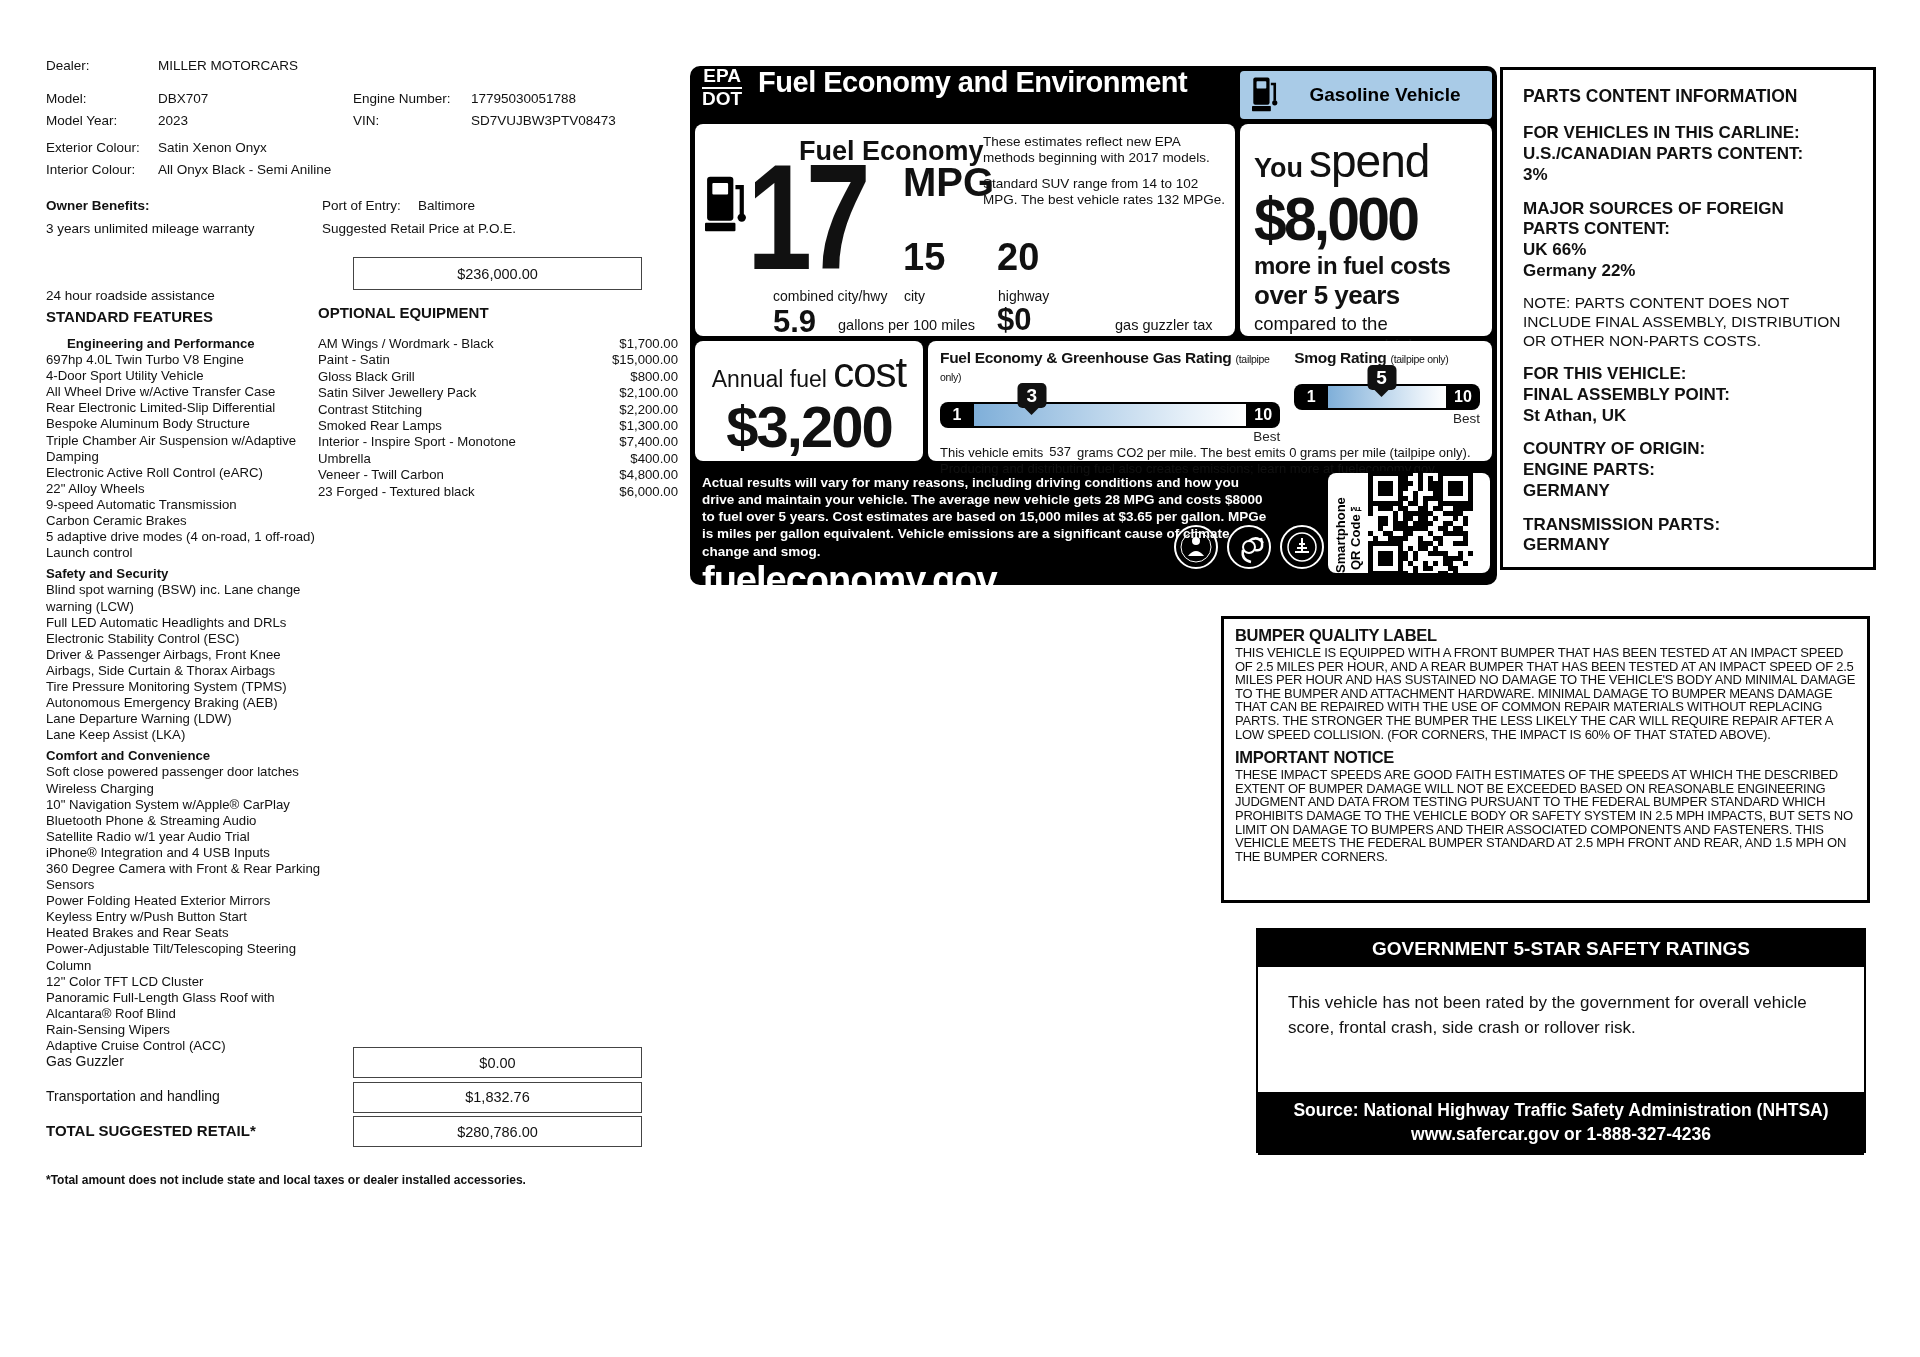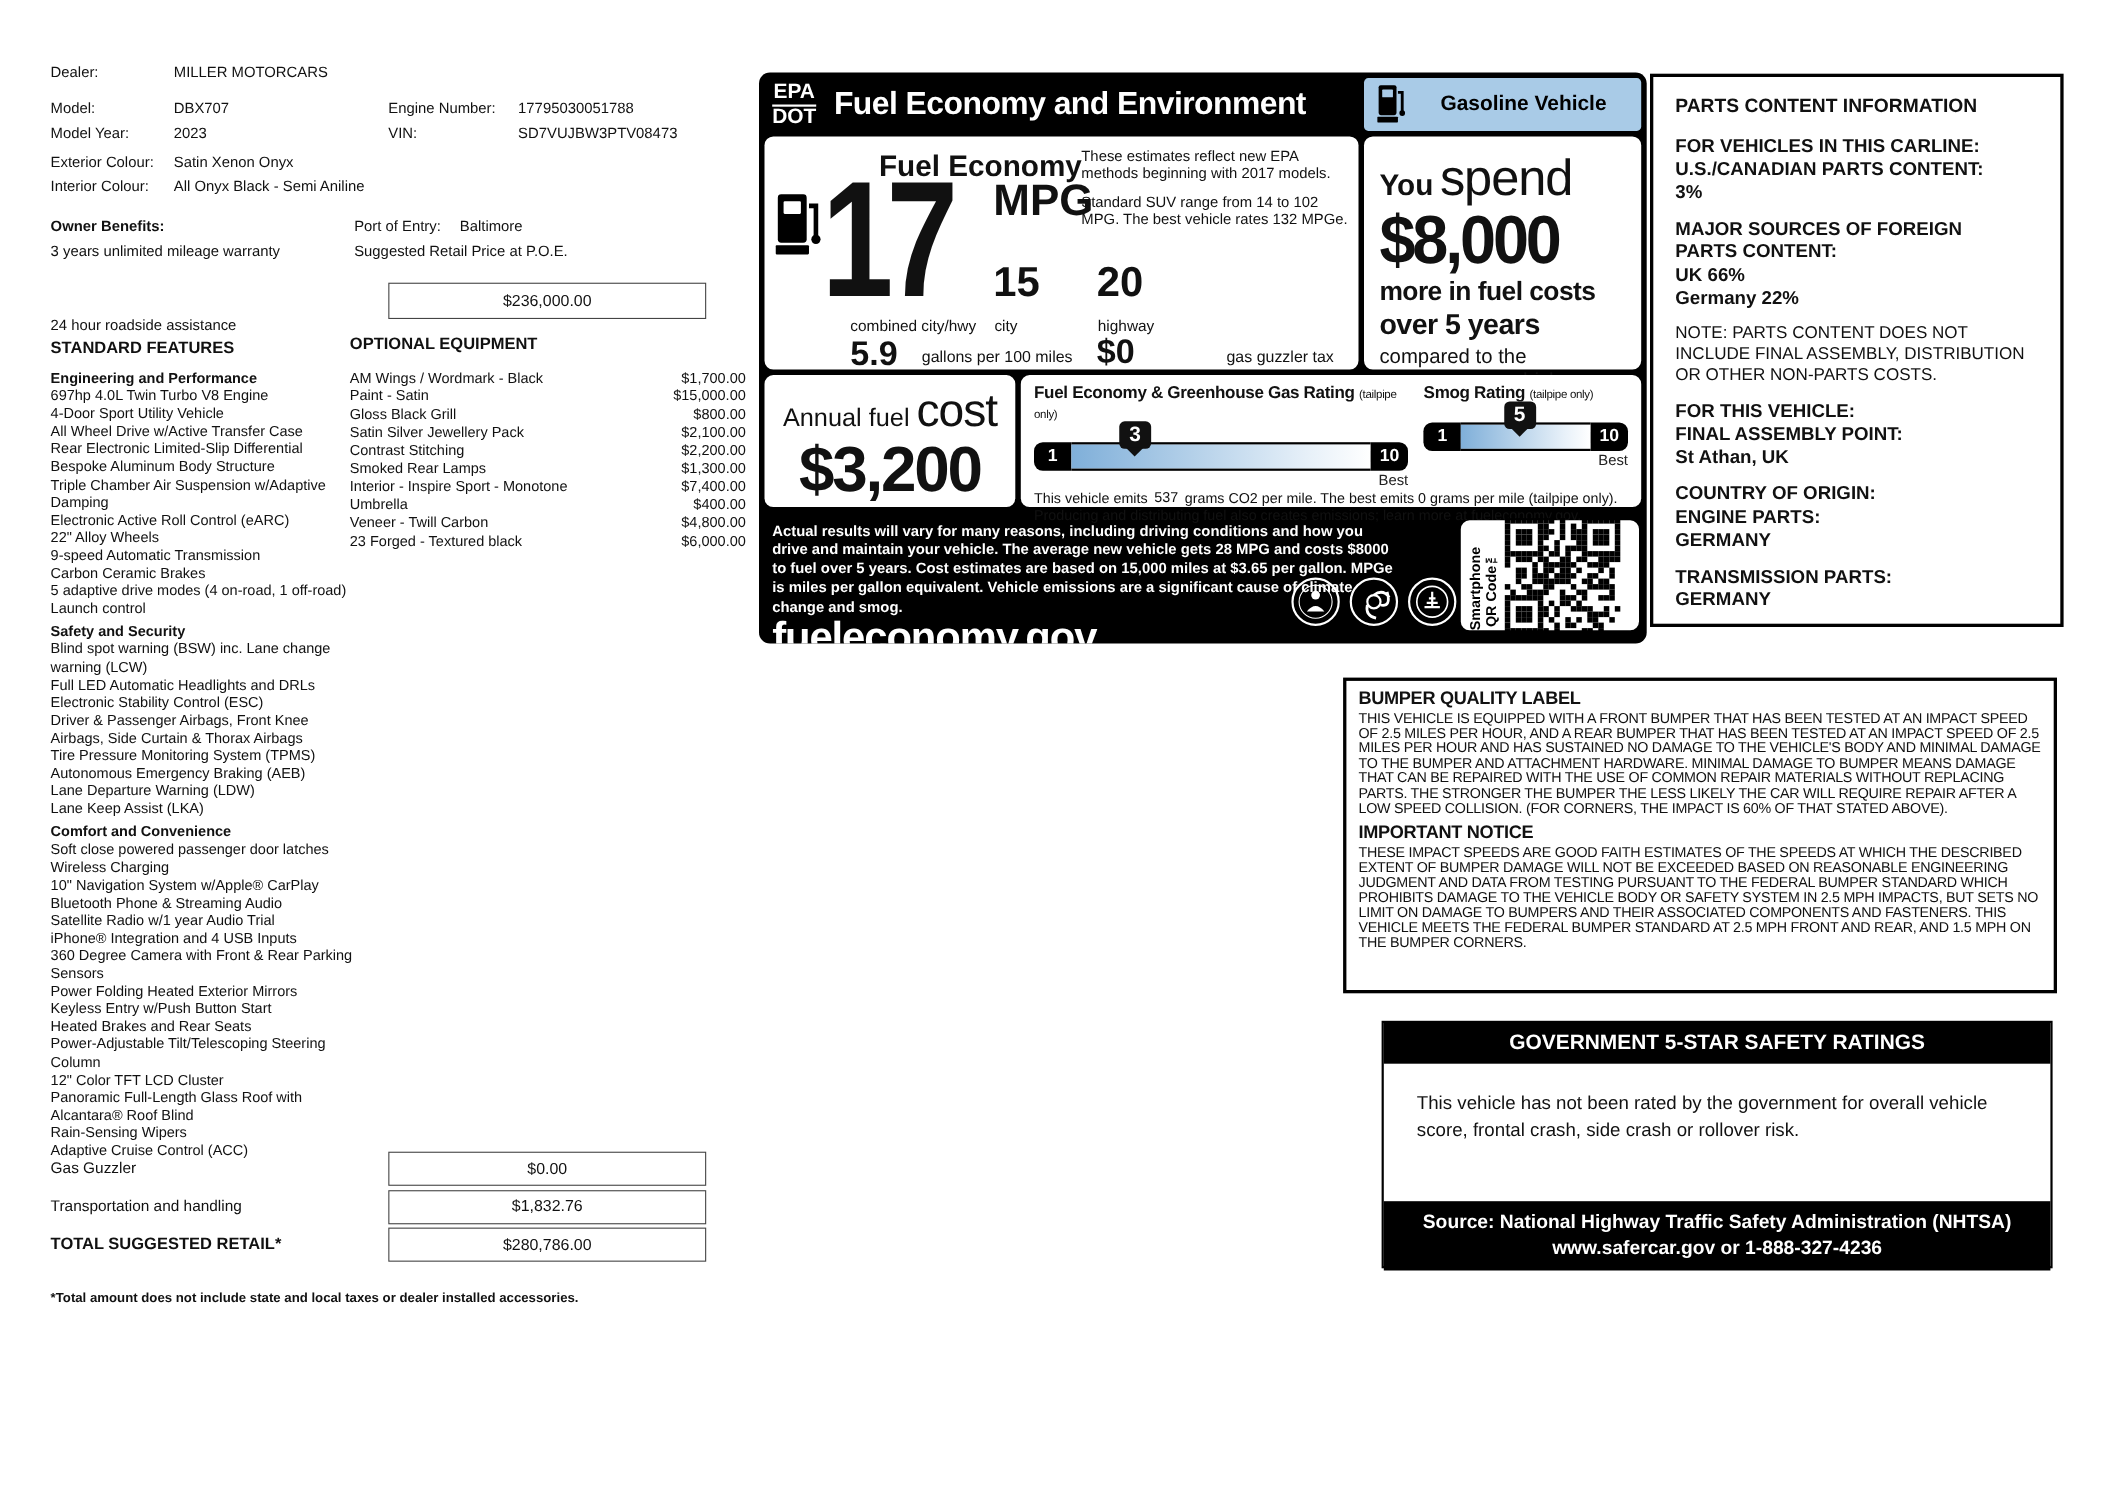--- a/index.html
+++ b/index.html
@@ -24,40 +24,40 @@
 
   #price-box{position:absolute;left:353px;top:257px;width:289px;height:33px;
     border:1.5px solid #444;display:flex;align-items:center;justify-content:center;font-size:14.5px;}
   #roadside{position:absolute;left:46px;top:288px;font-size:13.5px;}
   #std-title{position:absolute;left:46px;top:308px;font-size:15px;font-weight:bold;}
   #opt-title{position:absolute;left:318px;top:304px;font-size:15px;font-weight:bold;}
 
   
   #std-features{position:absolute;left:46px;top:336px;width:282px;font-size:13.2px;line-height:16.1px;}
   .feat-heading{font-weight:bold;margin-top:5px;}
-  .feat-group:first-child .feat-heading{margin-top:0;}
+  .feat-group:first-child .feat-heading{margin-top:0;margin-left:21px;}
 
   
   #opt-rows{position:absolute;left:318px;top:336px;width:360px;font-size:13.2px;line-height:16.4px;}
   .opt-row{display:flex;justify-content:space-between;}
   .opt-price{text-align:right;}
 
   
   #totals{position:absolute;left:46px;top:1047px;width:600px;height:110px;}
   .total-row{position:absolute;left:0;width:100%;height:31px;}
   .total-label{position:absolute;left:0;top:6px;font-size:14px;}
   .total-row.boldrow .total-label{font-weight:bold;font-size:15px;}
   .total-box{position:absolute;left:307px;top:0;width:289px;height:31px;border:1.5px solid #444;
     display:flex;align-items:center;justify-content:center;font-size:14.5px;}
   #footnote{position:absolute;left:46px;top:1173px;font-size:12px;font-weight:bold;}
 
   
   #epa-label{position:absolute;left:690px;top:66px;width:807px;height:519px;background:#000;
     border-radius:10px;overflow:hidden;}
-  .epa-header{position:relative;height:58px;display:flex;align-items:center;}
+  .epa-header{position:relative;height:58px;display:flex;}
   .epa-logo{margin-left:12px;color:#fff;font-weight:bold;font-size:19px;line-height:1.05;
     text-align:center;}
   .epa-logo .top{border-bottom:2.5px solid #fff;padding:0 1px 1px;}
   .epa-title{color:#fff;font-weight:bold;font-size:29px;margin-left:16px;letter-spacing:-0.5px;}
   .fuel-type-box{position:absolute;right:5px;top:5px;bottom:5px;width:252px;background:#a9cbe7;
     border-radius:4px;display:flex;align-items:center;}
   .fuel-type-box .pump{margin-left:12px;}
   .fuel-type-label{flex:1;text-align:center;font-weight:bold;font-size:19px;color:#000;}
 
   .epa-main-row{display:flex;gap:5px;margin:0 5px;height:212px;}

